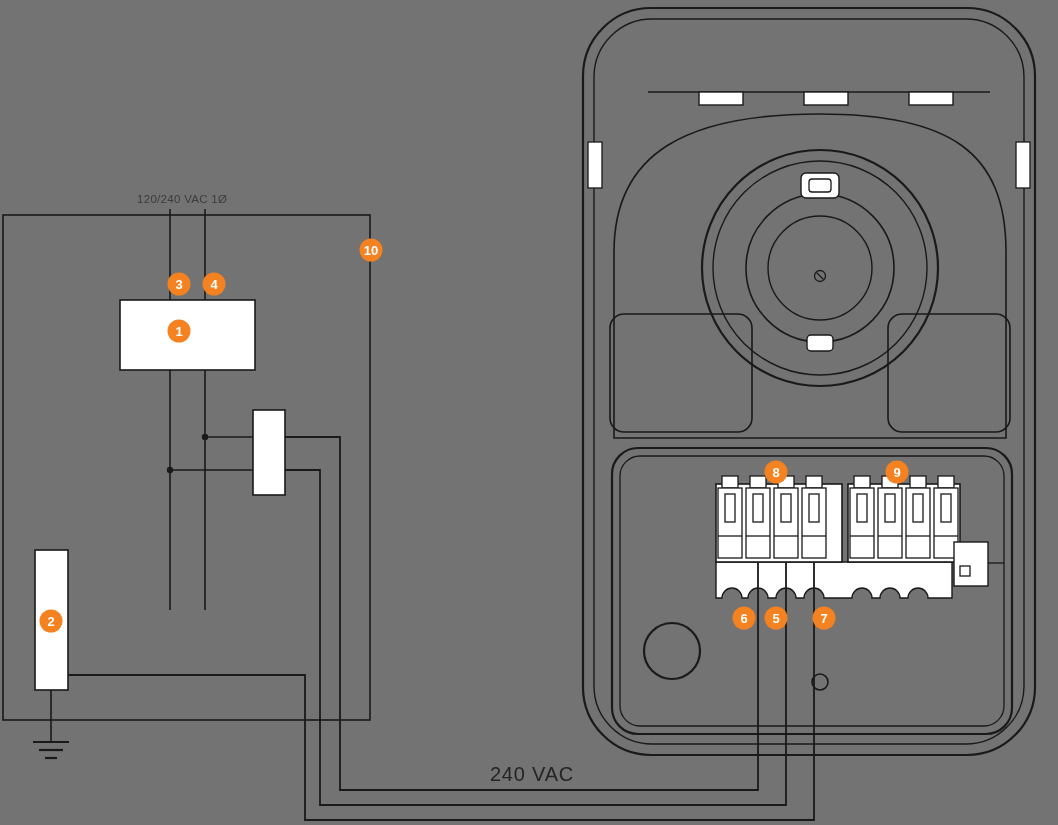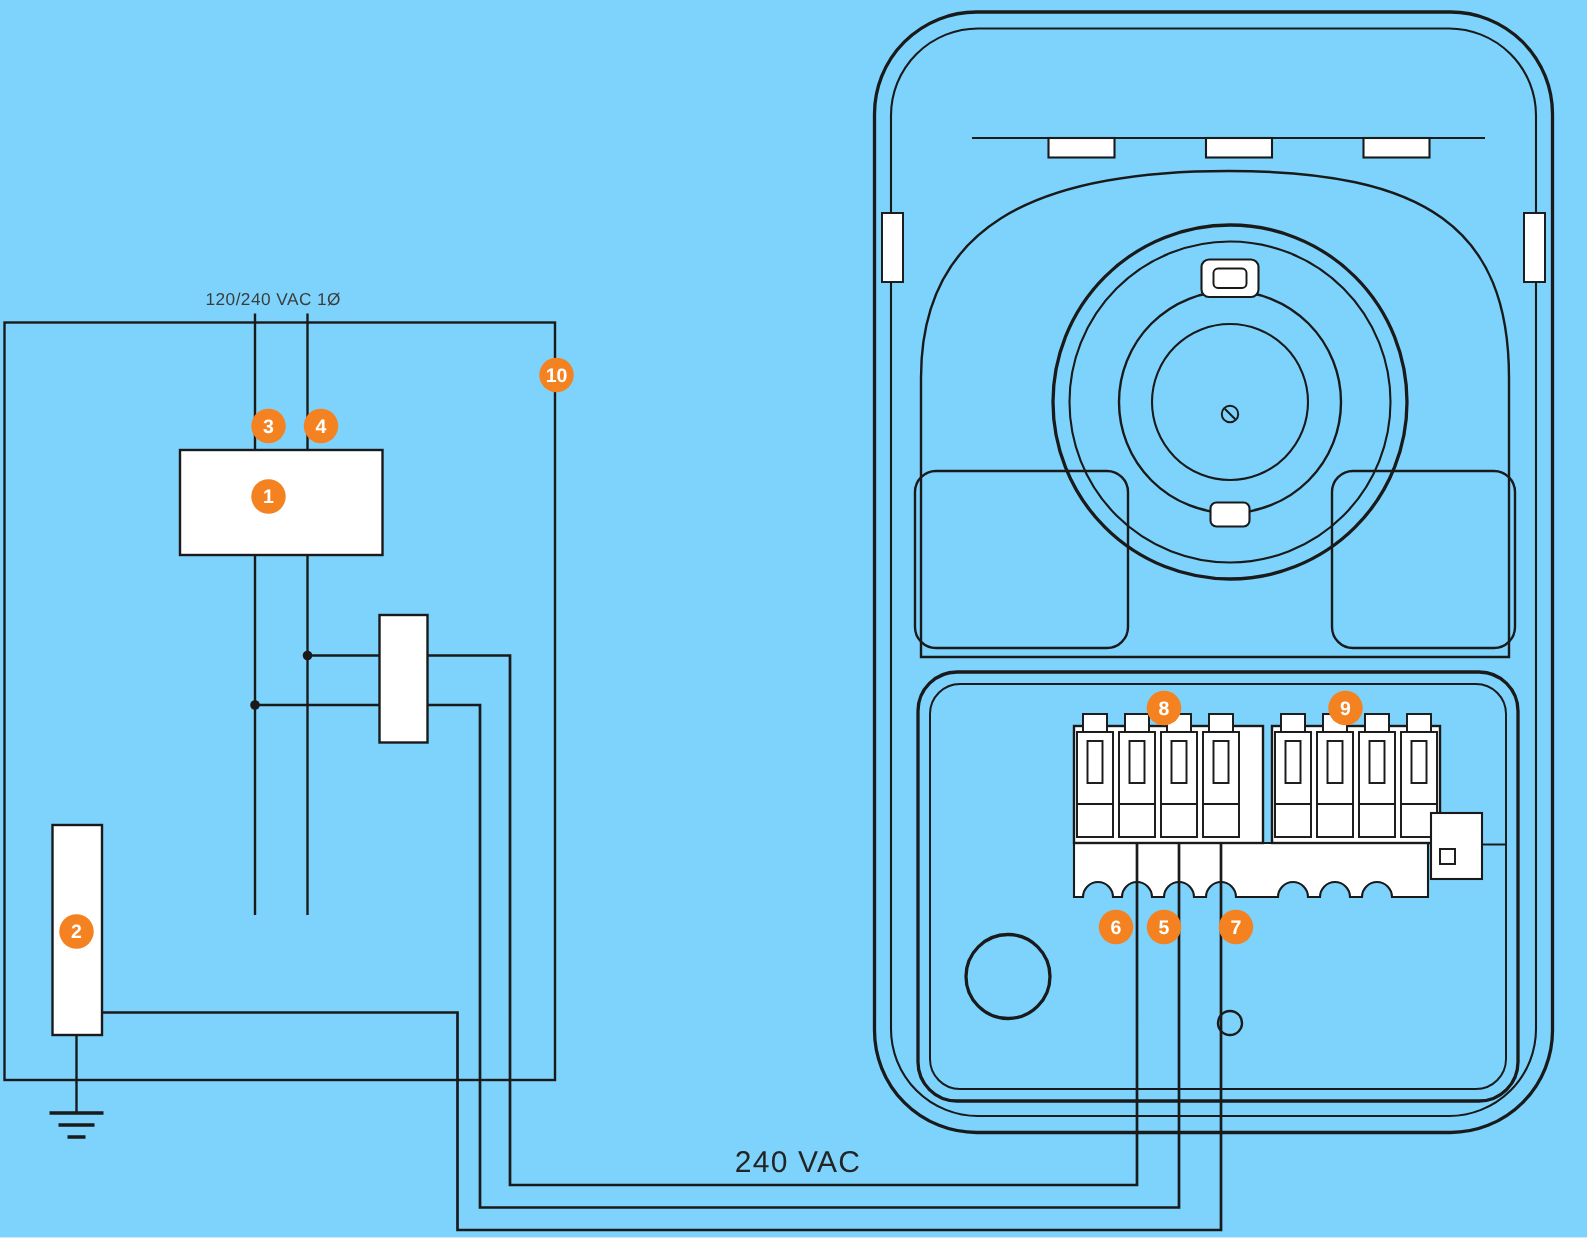--- a/index.html
+++ b/index.html
@@ -1,16 +1,16 @@
 <!DOCTYPE html>
 <html><head>
 <meta charset="utf-8">
 <style>
   html,body{margin:0;padding:0;background:#fff;}
-  .stage{position:relative;width:1058px;height:825px;background:#7dd3fc;overflow:hidden;
+  .stage{position:relative;width:1058px;height:825px;background:#737373;overflow:hidden;
          font-family:"Liberation Sans",sans-serif;}
   svg{display:block;}
   .ink{stroke:#1A1A1A;fill:none;}
   .sw2{stroke-width:2.2;}
   .sw16{stroke-width:1.6;}
   .sw14{stroke-width:1.4;}
   .sw13{stroke-width:1.3;}
   .wire{stroke:#1A1A1A;fill:none;stroke-width:1.8;}
   .fill-white{fill:#fff;}
   .dot{fill:#1A1A1A;stroke:none;}

